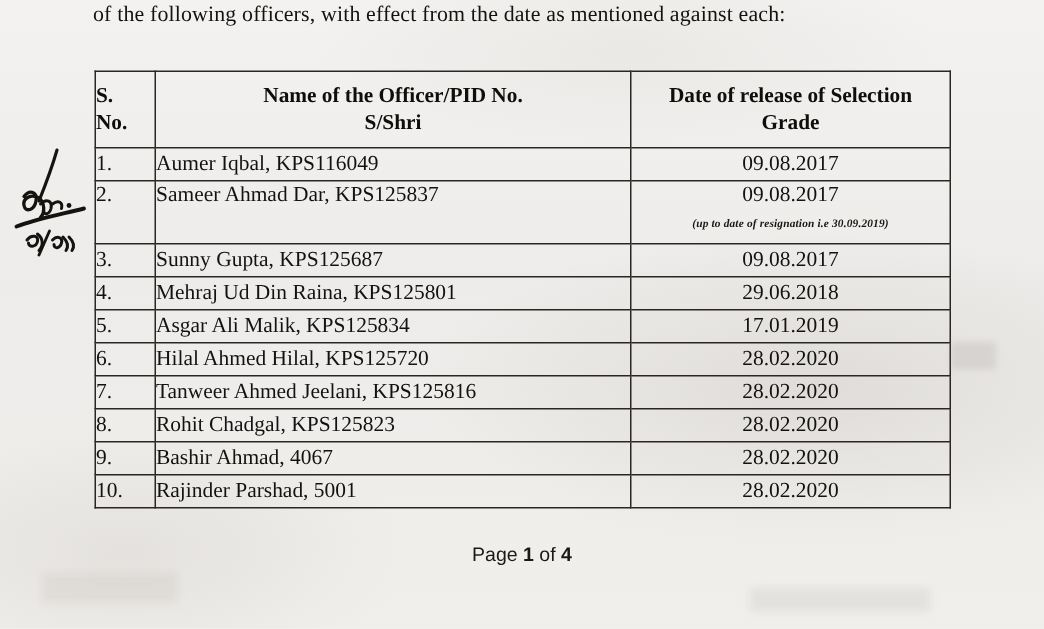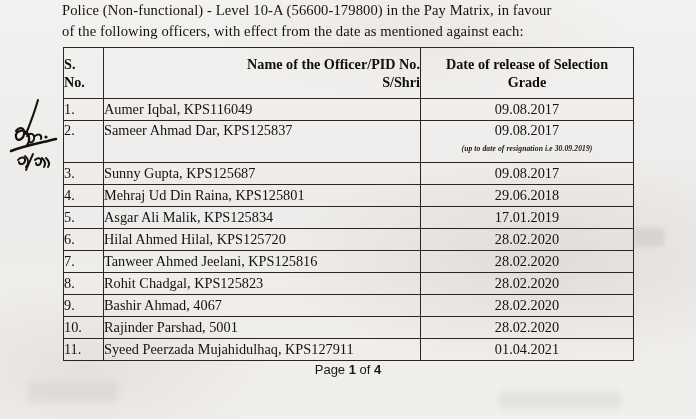--- a/index.html
+++ b/index.html
@@ -83,21 +83,21 @@
     height: 50px;
     color: #100e0b;
   }
   th.h-no {
     text-align: left;
     padding: 2px 0 2px 4px;
     vertical-align: top;
   }
   th.h-no .ln { display: block; }
   th.h-nm {
-    text-align: right;
+    text-align: center;
     padding: 2px 0 2px 6px;
     vertical-align: top;
   }
   th.h-nm .ln { display: block; }
   th.h-dt {
     text-align: center;
     padding: 2px 6px;
     vertical-align: top;
   }
   th.h-dt .ln { display: block; }
@@ -169,21 +169,20 @@
     background: rgba(172,168,162,.16);
     filter: blur(3px);
   }
 </style>
 </head>
 <body>
 
 <div class="page">
 
   <div class="intro">
-    <span class="l1">Police (Non-functional) - Level 10-A (56600-179800) in the Pay Matrix, in favour</span>
     <span class="l2">of the following officers, with effect from the date as mentioned against each:</span>
   </div>
 
   <div class="sign">
     <svg width="56" height="86" viewBox="0 0 56 86" fill="none" xmlns="http://www.w3.org/2000/svg">
       <path d="M30 2 C26 16, 22 26, 18 36" stroke="#151310" stroke-width="2.1" stroke-linecap="round"></path>
       <path d="M8 33 C12 28, 17 30, 16 36 C15 42, 9 44, 8 39 C7 34, 13 31, 18 34 C22 37, 22 44, 19 47" stroke="#151310" stroke-width="2.2" stroke-linecap="round" fill="none"></path>
       <path d="M19 38 C23 34, 27 36, 26 41 C25 45, 21 46, 21 42" stroke="#151310" stroke-width="2" stroke-linecap="round" fill="none"></path>
       <path d="M27 38 C31 35, 34 37, 33 41" stroke="#151310" stroke-width="2" stroke-linecap="round" fill="none"></path>
       <circle cx="38" cy="39" r="1.6" fill="#151310"></circle>
@@ -285,27 +284,20 @@
             <span class="date-main">28.02.2020</span>
           </td>
         </tr>
         <tr>
           <td class="c-sno">10.</td>
           <td class="c-name">Rajinder Parshad, 5001</td>
           <td class="c-date">
             <span class="date-main">28.02.2020</span>
           </td>
         </tr>
-        <tr>
-          <td class="c-sno">11.</td>
-          <td class="c-name">Syeed Peerzada Mujahidulhaq,  KPS127911</td>
-          <td class="c-date">
-            <span class="date-main">01.04.2021</span>
-          </td>
-        </tr>
       </tbody>
     </table>
   </div>
 
   <div class="footer">
     <span>Page </span><b>1</b><span> of </span><b>4</b>
   </div>
 
   <div class="smudge-a"></div>
   <div class="smudge-b"></div>

